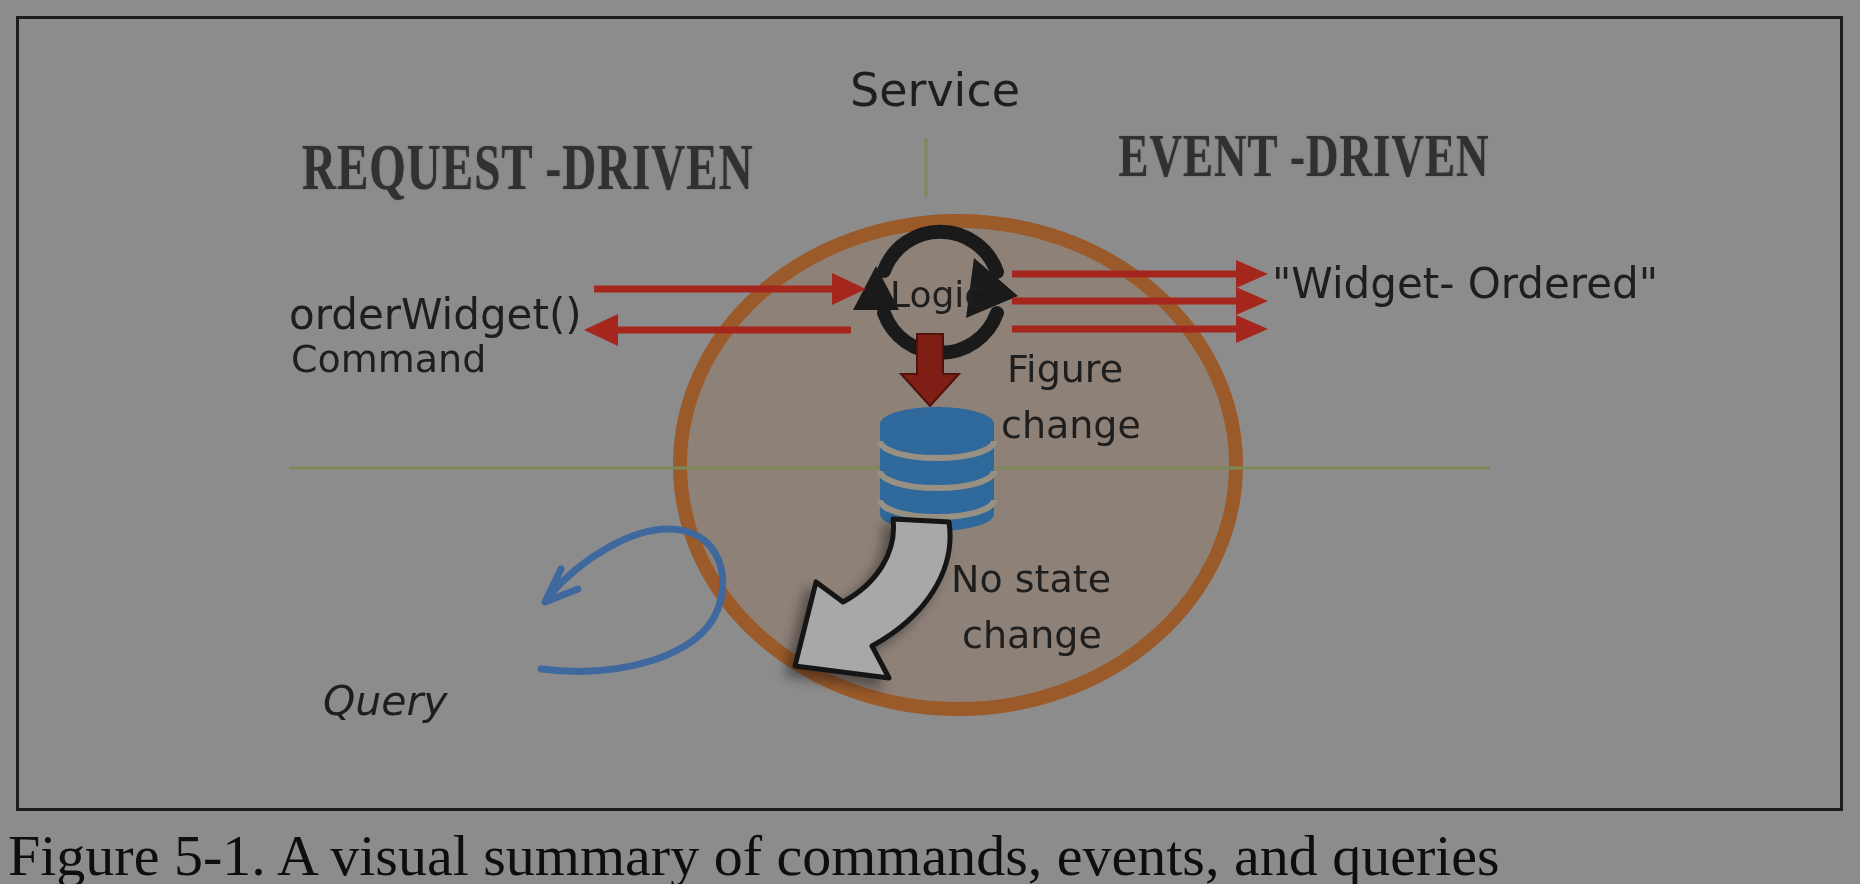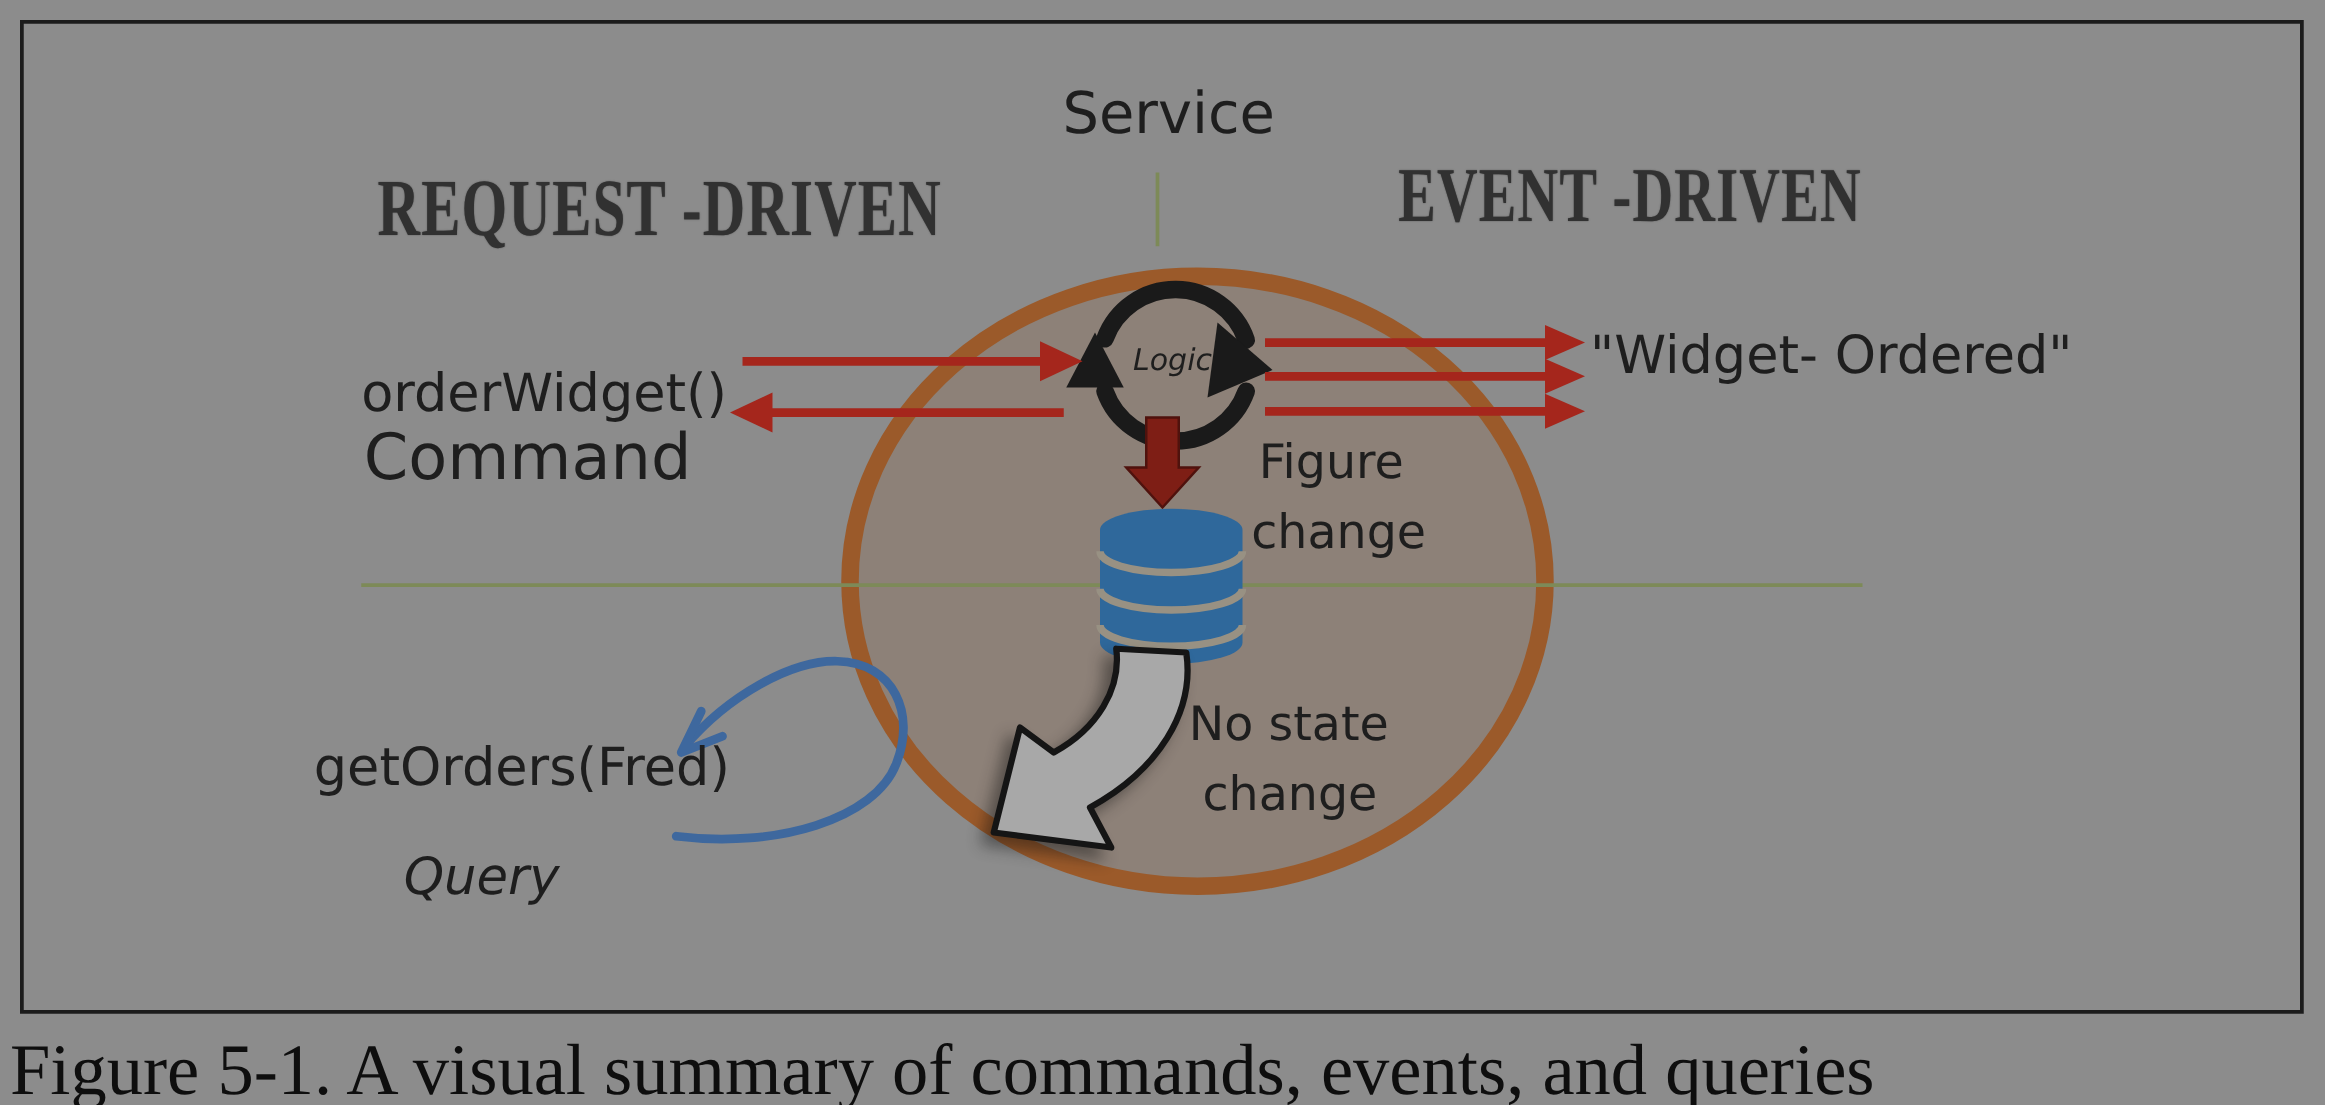--- a/index.html
+++ b/index.html
@@ -88,33 +88,32 @@
 <div class="layer">
 
   <div class="txt hand" style="left:830px;top:66px;width:190px;text-align:right;font-size:46px;">Service</div>
 
   <div class="txt stencil" style="left:302px;top:134px;width:440px;font-size:47px;">REQUEST -DRIVEN</div>
 
   <div class="txt stencil" style="left:1108px;top:124px;width:392px;font-size:45px;">EVENT -DRIVEN</div>
 
   <div class="txt hand" style="left:289px;top:268px;font-size:42px;margin-top:25px;">orderWidget()</div>
 
-  <div class="txt hand" style="left:291px;top:340px;font-size:51px;">Command</div>
+  <div class="txt hand" style="left:291px;top:340px;font-size:38px;">Command</div>
 
   <div class="txt hand" style="left:1272px;top:262px;font-size:42px;">"Widget- Ordered"</div>
 
 
-  <div class="txt hand" style="left:890px;top:276px;width:96px;text-align:center;font-size:24px;font-style:italic;">Logic</div>
+  <div class="txt hand" style="left:890px;top:276px;width:96px;text-align:left;font-size:36px;">Logic</div>
 
   <div class="txt hand" style="left:1007px;top:350px;font-size:38px;">Figure</div>
 
   <div class="txt hand" style="left:1001px;top:406px;font-size:38px;">change</div>
 
   <div class="txt hand" style="left:951px;top:560px;font-size:38px;text-align:right;">No state</div>
 
   <div class="txt hand" style="left:962px;top:616px;font-size:38px;">change</div>
 
-  <div class="txt hand" style="left:251px;top:592px;font-size:42px;">getOrders(Fred)</div>
 
   <div class="txt hand" style="left:323px;top:680px;font-size:41px;font-style:italic;">Query</div>
 </div>
 
 <div class="txt caption" style="left:8px;top:826px;">Figure 5-1. A visual summary of commands, events, and queries</div>
 
 </body></html>

